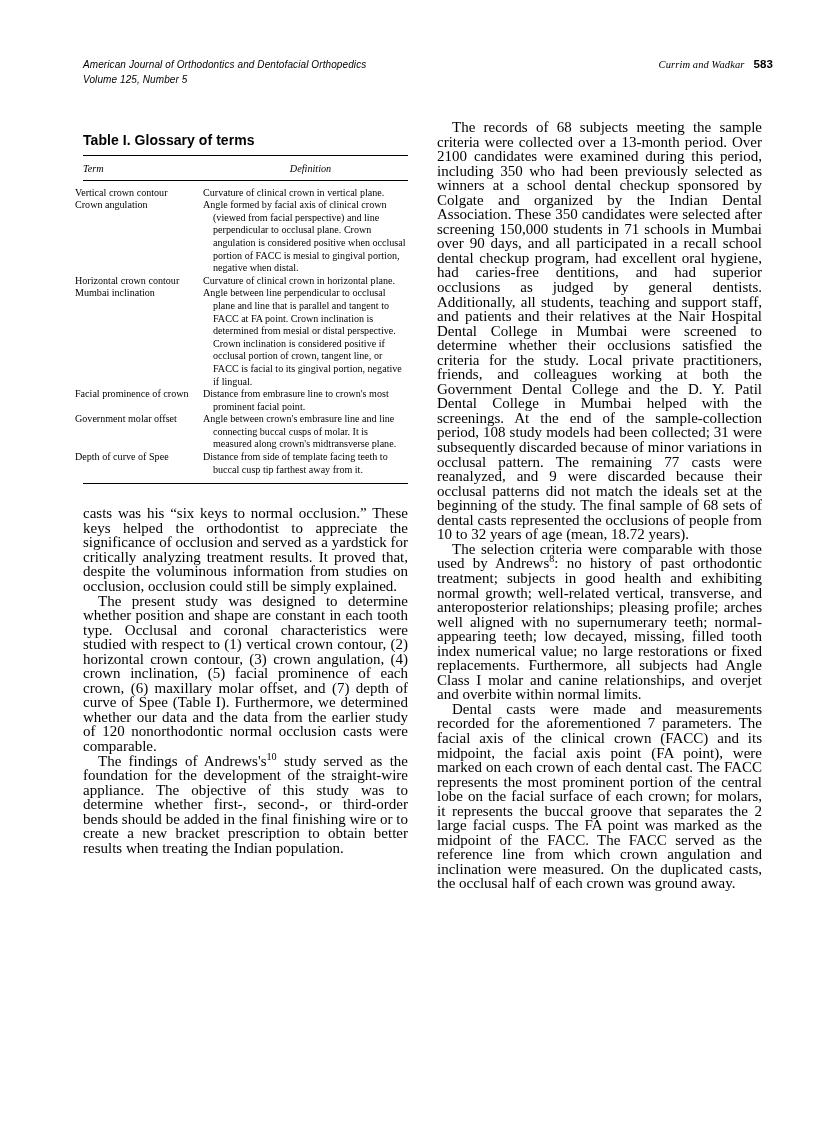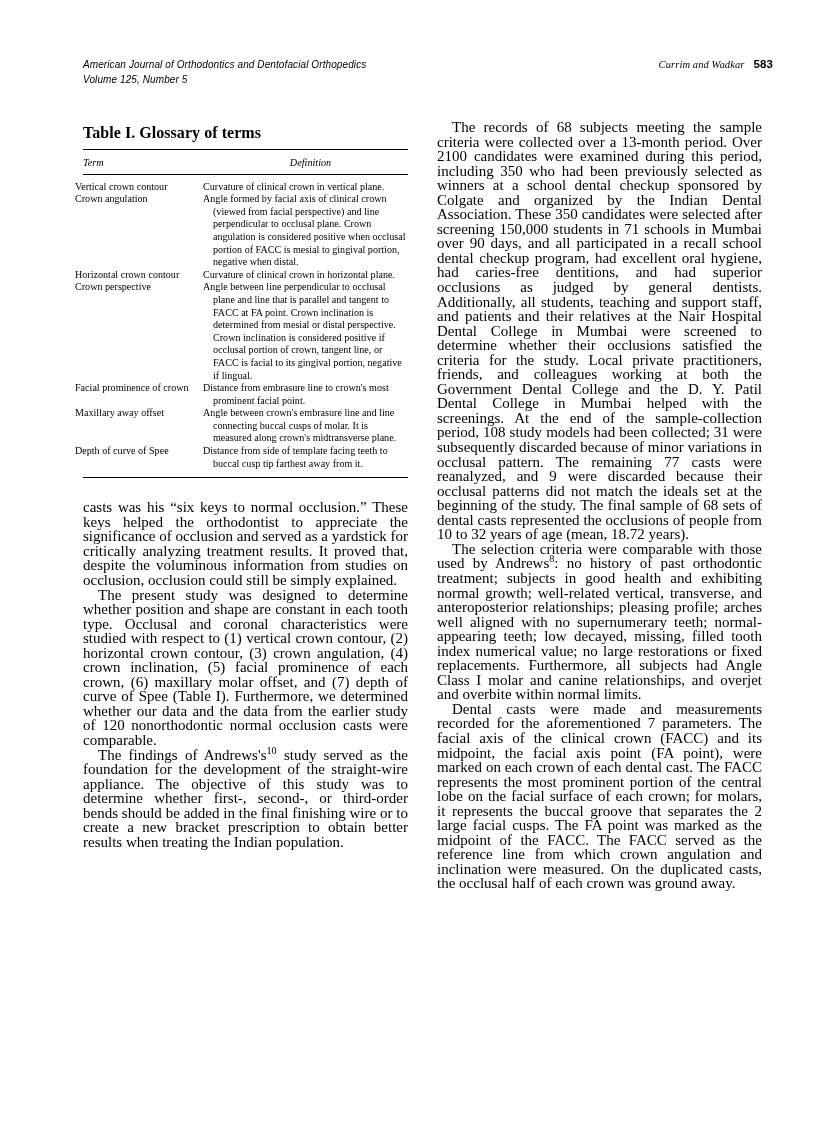--- a/index.html
+++ b/index.html
@@ -68,25 +68,25 @@
   .col {
     position: absolute;
     top: 120px;
     width: 325px;
   }
   .col-left  { left: 83px; }
   .col-right { left: 437px; }
 
   
   .table-title {
-    font-family: Liberation Serif, serif;
-    font-size: 16px;
+    font-family: Liberation Sans, sans-serif;
+    font-size: 14px;
     font-weight: bold;
     letter-spacing: 0.05px;
-    margin: 4px 0 7px 0;
+    margin: 12px 0 7px 0;
     white-space: nowrap;
   }
   .table-title .tt-label { font-weight: bold; }
   .table-title .tt-caption { font-weight: bold; padding-left: 4px; }
 
   table.glossary {
     width: 100%;
     border-collapse: collapse;
     font-family: "Liberation Serif", serif;
     font-size: 10.1px;
@@ -198,29 +198,29 @@
         </tr>
         <tr>
           <td class="cell-term">Crown angulation</td>
           <td class="cell-def">Angle formed by facial axis of clinical crown (viewed from facial perspective) and line perpendicular to occlusal plane. Crown angulation is considered positive when occlusal portion of FACC is mesial to gingival portion, negative when distal.</td>
         </tr>
         <tr>
           <td class="cell-term">Horizontal crown contour</td>
           <td class="cell-def">Curvature of clinical crown in horizontal plane.</td>
         </tr>
         <tr>
-          <td class="cell-term">Crown perspective</td>
+          <td class="cell-term">Mumbai inclination</td>
           <td class="cell-def">Angle between line perpendicular to occlusal plane and line that is parallel and tangent to FACC at FA point. Crown inclination is determined from mesial or distal perspective. Crown inclination is considered positive if occlusal portion of crown, tangent line, or FACC is facial to its gingival portion, negative if lingual.</td>
         </tr>
         <tr>
           <td class="cell-term">Facial prominence of crown</td>
           <td class="cell-def">Distance from embrasure line to crown's most prominent facial point.</td>
         </tr>
         <tr>
-          <td class="cell-term">Maxillary away offset</td>
+          <td class="cell-term">Government molar offset</td>
           <td class="cell-def">Angle between crown's embrasure line and line connecting buccal cusps of molar. It is measured along crown's midtransverse plane.</td>
         </tr>
         <tr>
           <td class="cell-term">Depth of curve of Spee</td>
           <td class="cell-def">Distance from side of template facing teeth to buccal cusp tip farthest away from it.</td>
         </tr>
       </tbody>
     </table>
     <div class="table-bottom-rule"></div>
 

